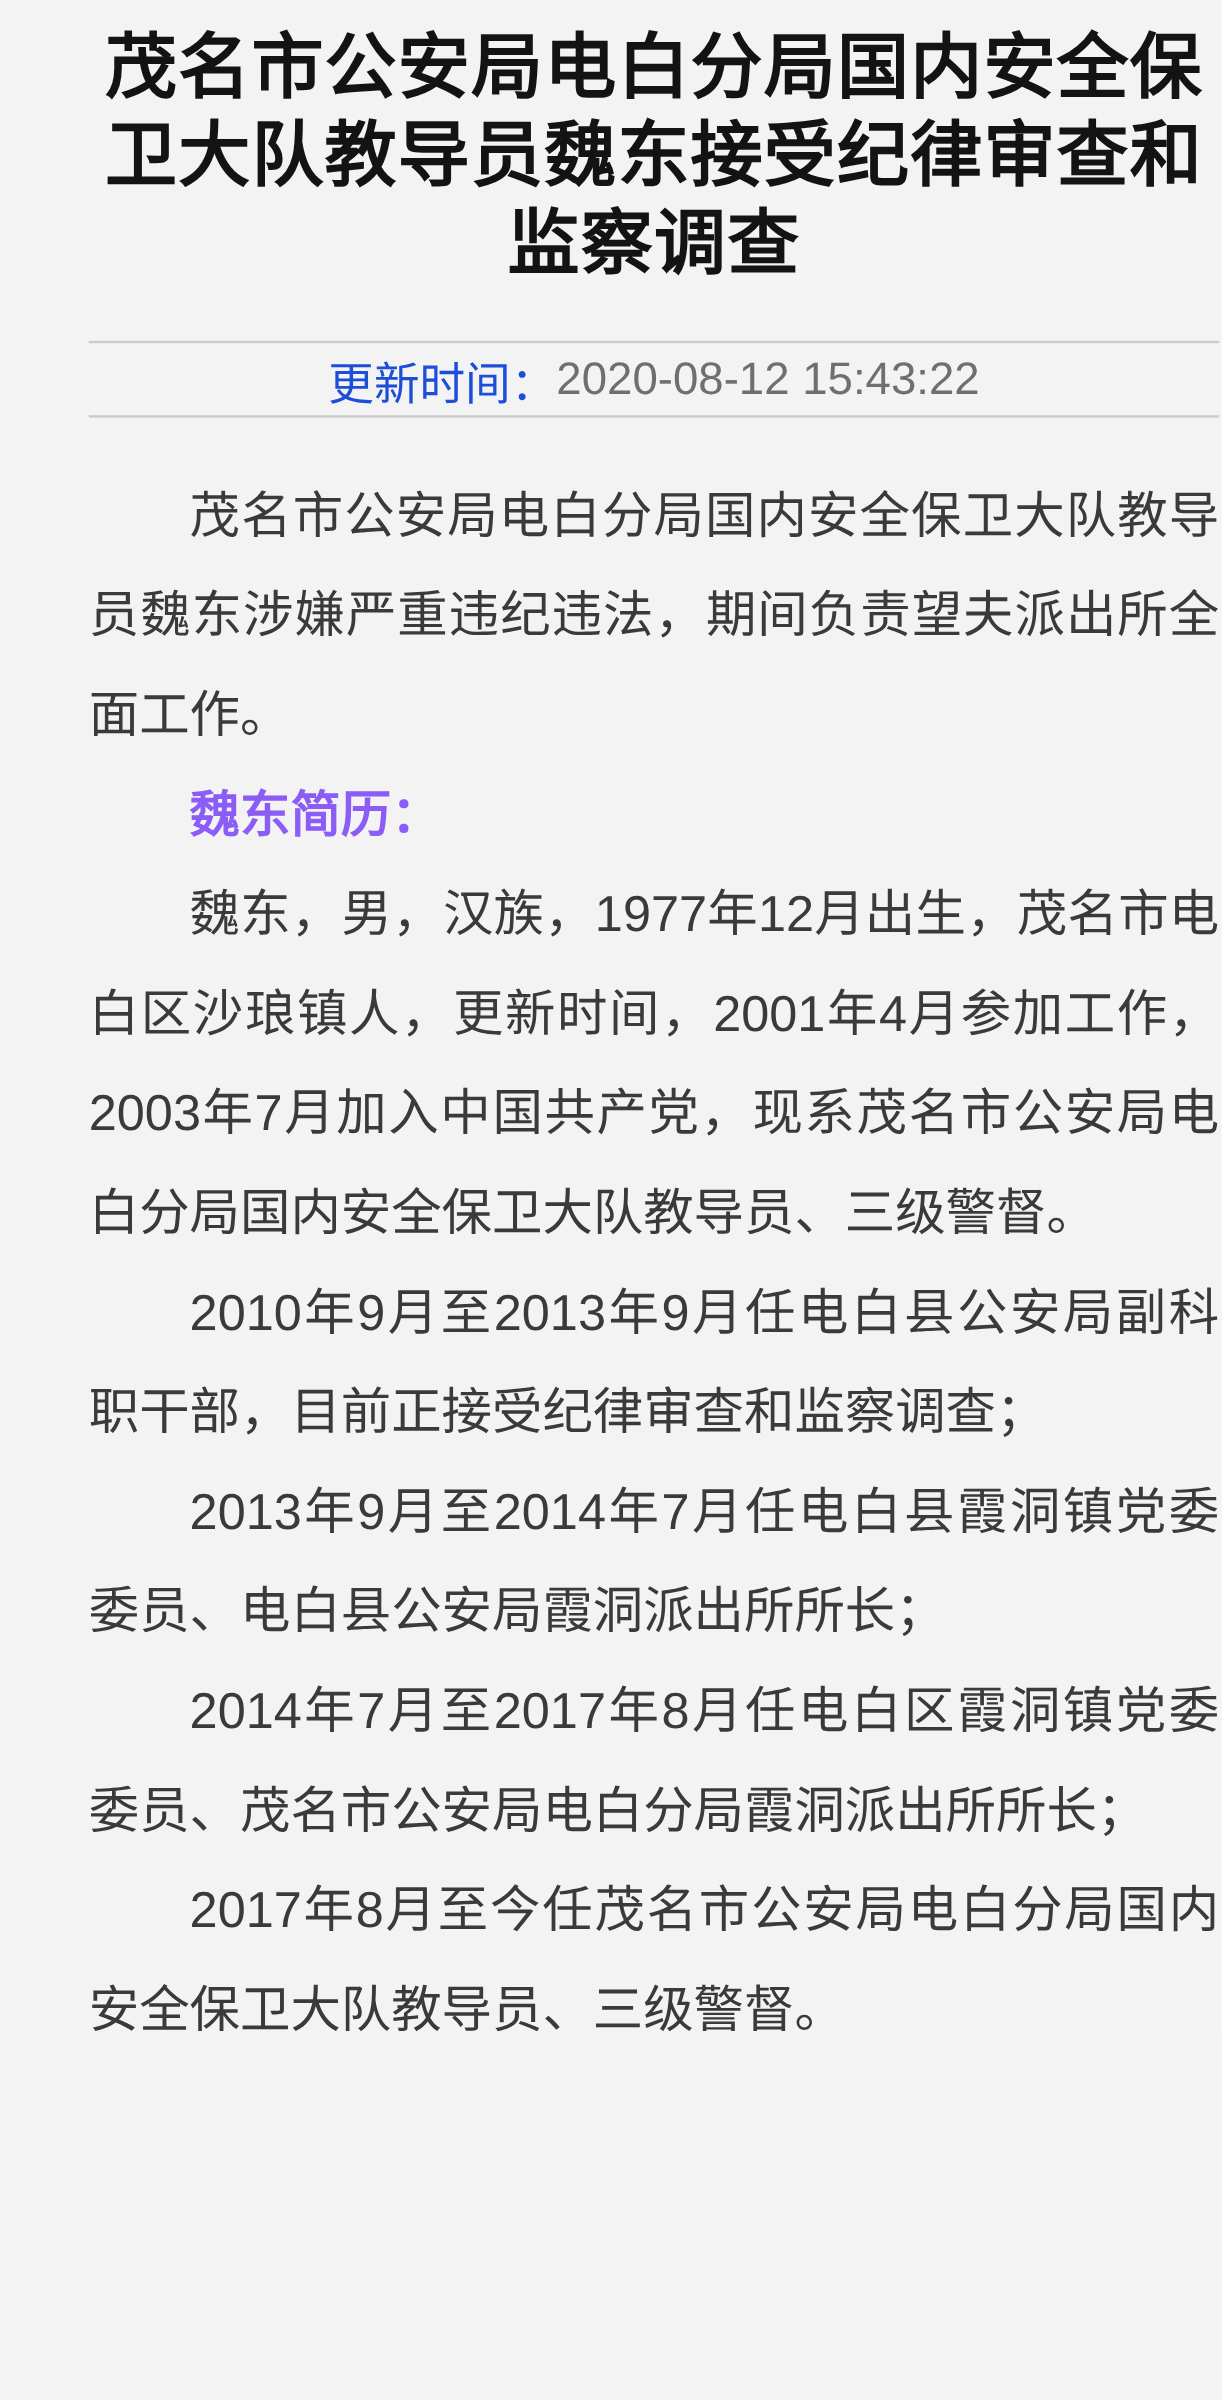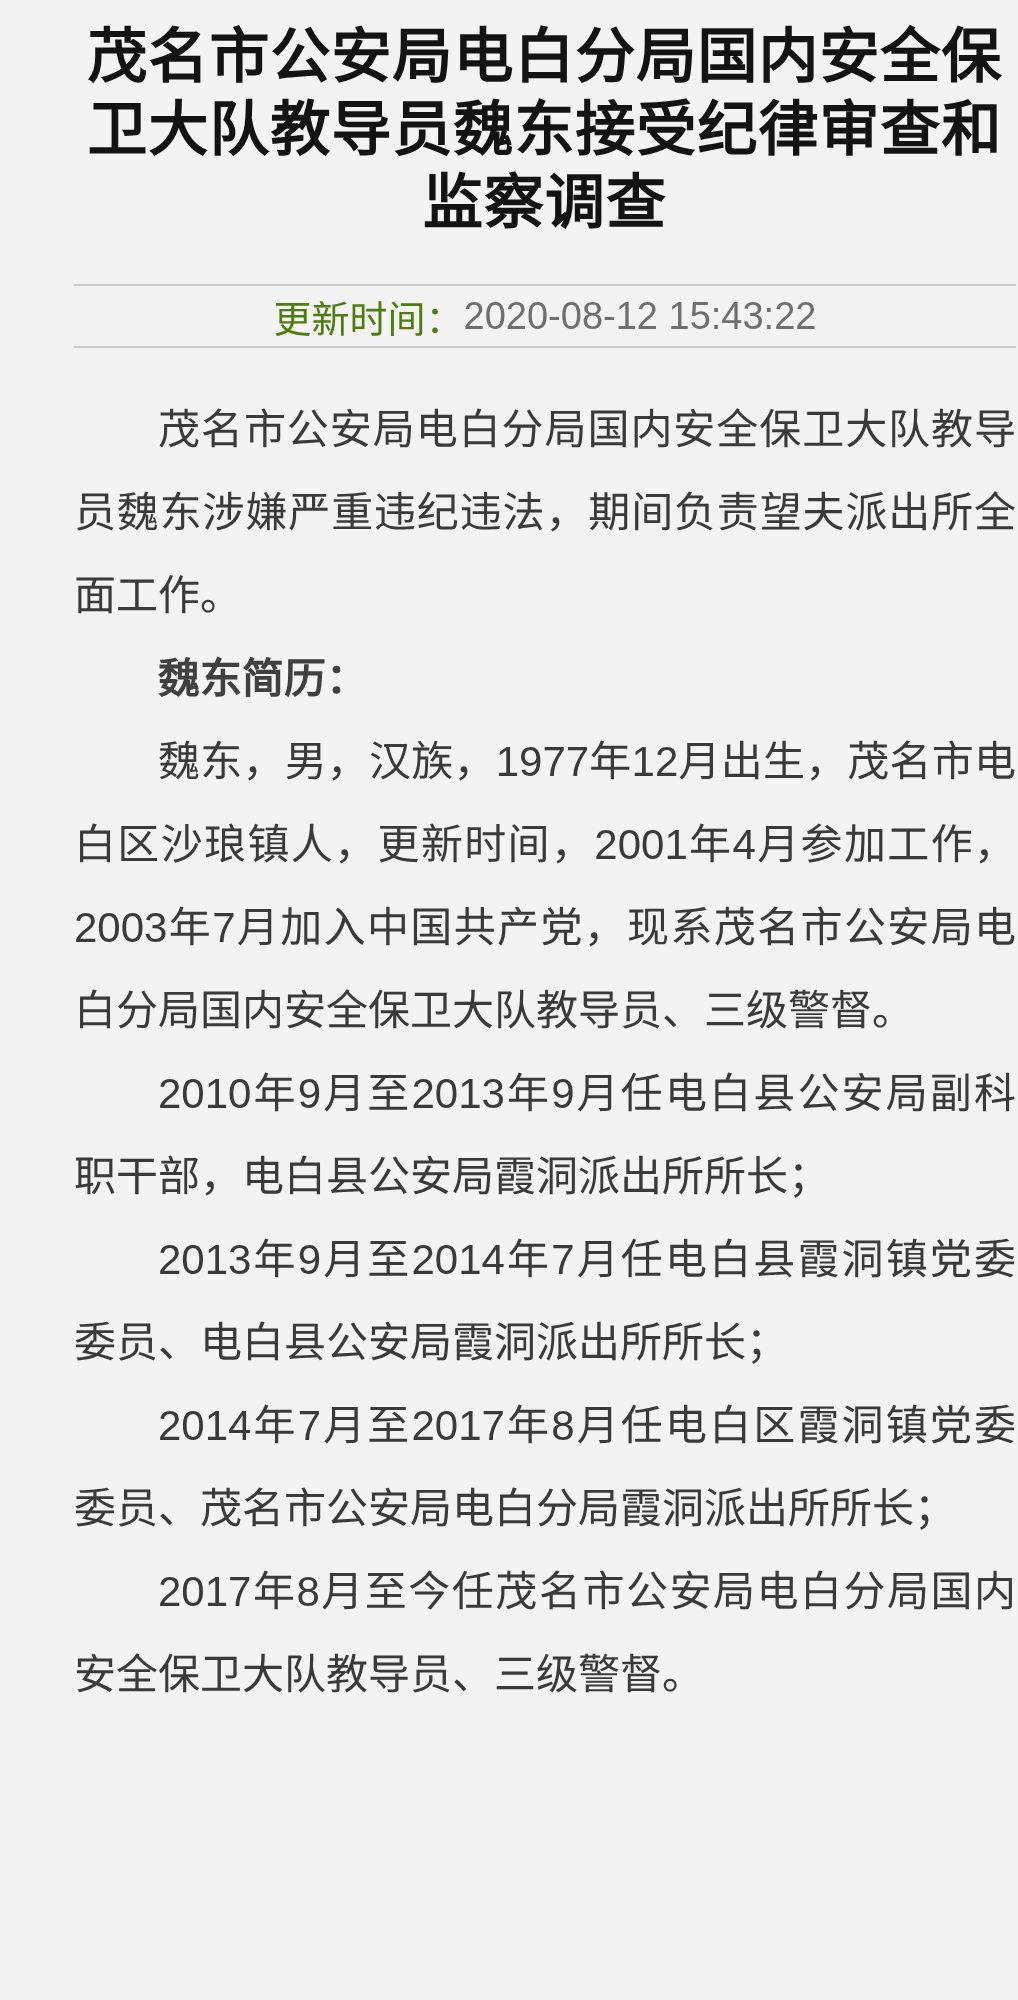--- a/index.html
+++ b/index.html
@@ -28,54 +28,54 @@
     margin: 45px 38px 0 38px;
     height: 60px;
     border-top: 2px solid #cbcbcb;
     border-bottom: 2px solid #cbcbcb;
     display: flex;
     align-items: center;
     justify-content: center;
     font-size: 38px;
     white-space: nowrap;
   }
-  .meta-label { color: #4d7c0f; text-align: right; }
+  .meta-label { color: #1d4ed8; text-align: right; }
   .meta-value { color: #6f6f6f; text-align: right; }
   .body {
     margin: 0 38px;
     padding-top: 40px;
     font-size: 42px;
     line-height: 83px;
     color: #3a3a3a;
     text-align: justify;
   }
   .body p {
     margin: 0;
     text-indent: 2em;
   }
   .body p.heading {
     font-weight: bold;
-    color: #404040;
+    color: #8b5cf6;
   }
 </style>
 </head>
 <body>
 
 <div class="page">
 
   <h1 class="title">茂名市公安局电白分局国内安全保卫大队教导员魏东接受纪律审查和监察调查</h1>
 
   <div class="meta">
     <span class="meta-label">更新时间：</span>
       <span class="meta-value">2020-08-12 15:43:22</span>
   </div>
 
   <div class="body">
     <p>茂名市公安局电白分局国内安全保卫大队教导员魏东涉嫌严重违纪违法，期间负责望夫派出所全面工作。</p>
     <p class="heading">魏东简历：</p>
     <p>魏东，男，汉族，1977年12月出生，茂名市电白区沙琅镇人，更新时间，2001年4月参加工作，2003年7月加入中国共产党，现系茂名市公安局电白分局国内安全保卫大队教导员、三级警督。</p>
-    <p>2010年9月至2013年9月任电白县公安局副科职干部，电白县公安局霞洞派出所所长；</p>
+    <p>2010年9月至2013年9月任电白县公安局副科职干部，目前正接受纪律审查和监察调查；</p>
     <p>2013年9月至2014年7月任电白县霞洞镇党委委员、电白县公安局霞洞派出所所长；</p>
     <p>2014年7月至2017年8月任电白区霞洞镇党委委员、茂名市公安局电白分局霞洞派出所所长；</p>
     <p>2017年8月至今任茂名市公安局电白分局国内安全保卫大队教导员、三级警督。</p>
   </div>
 
 </div>
 
 </body></html>

